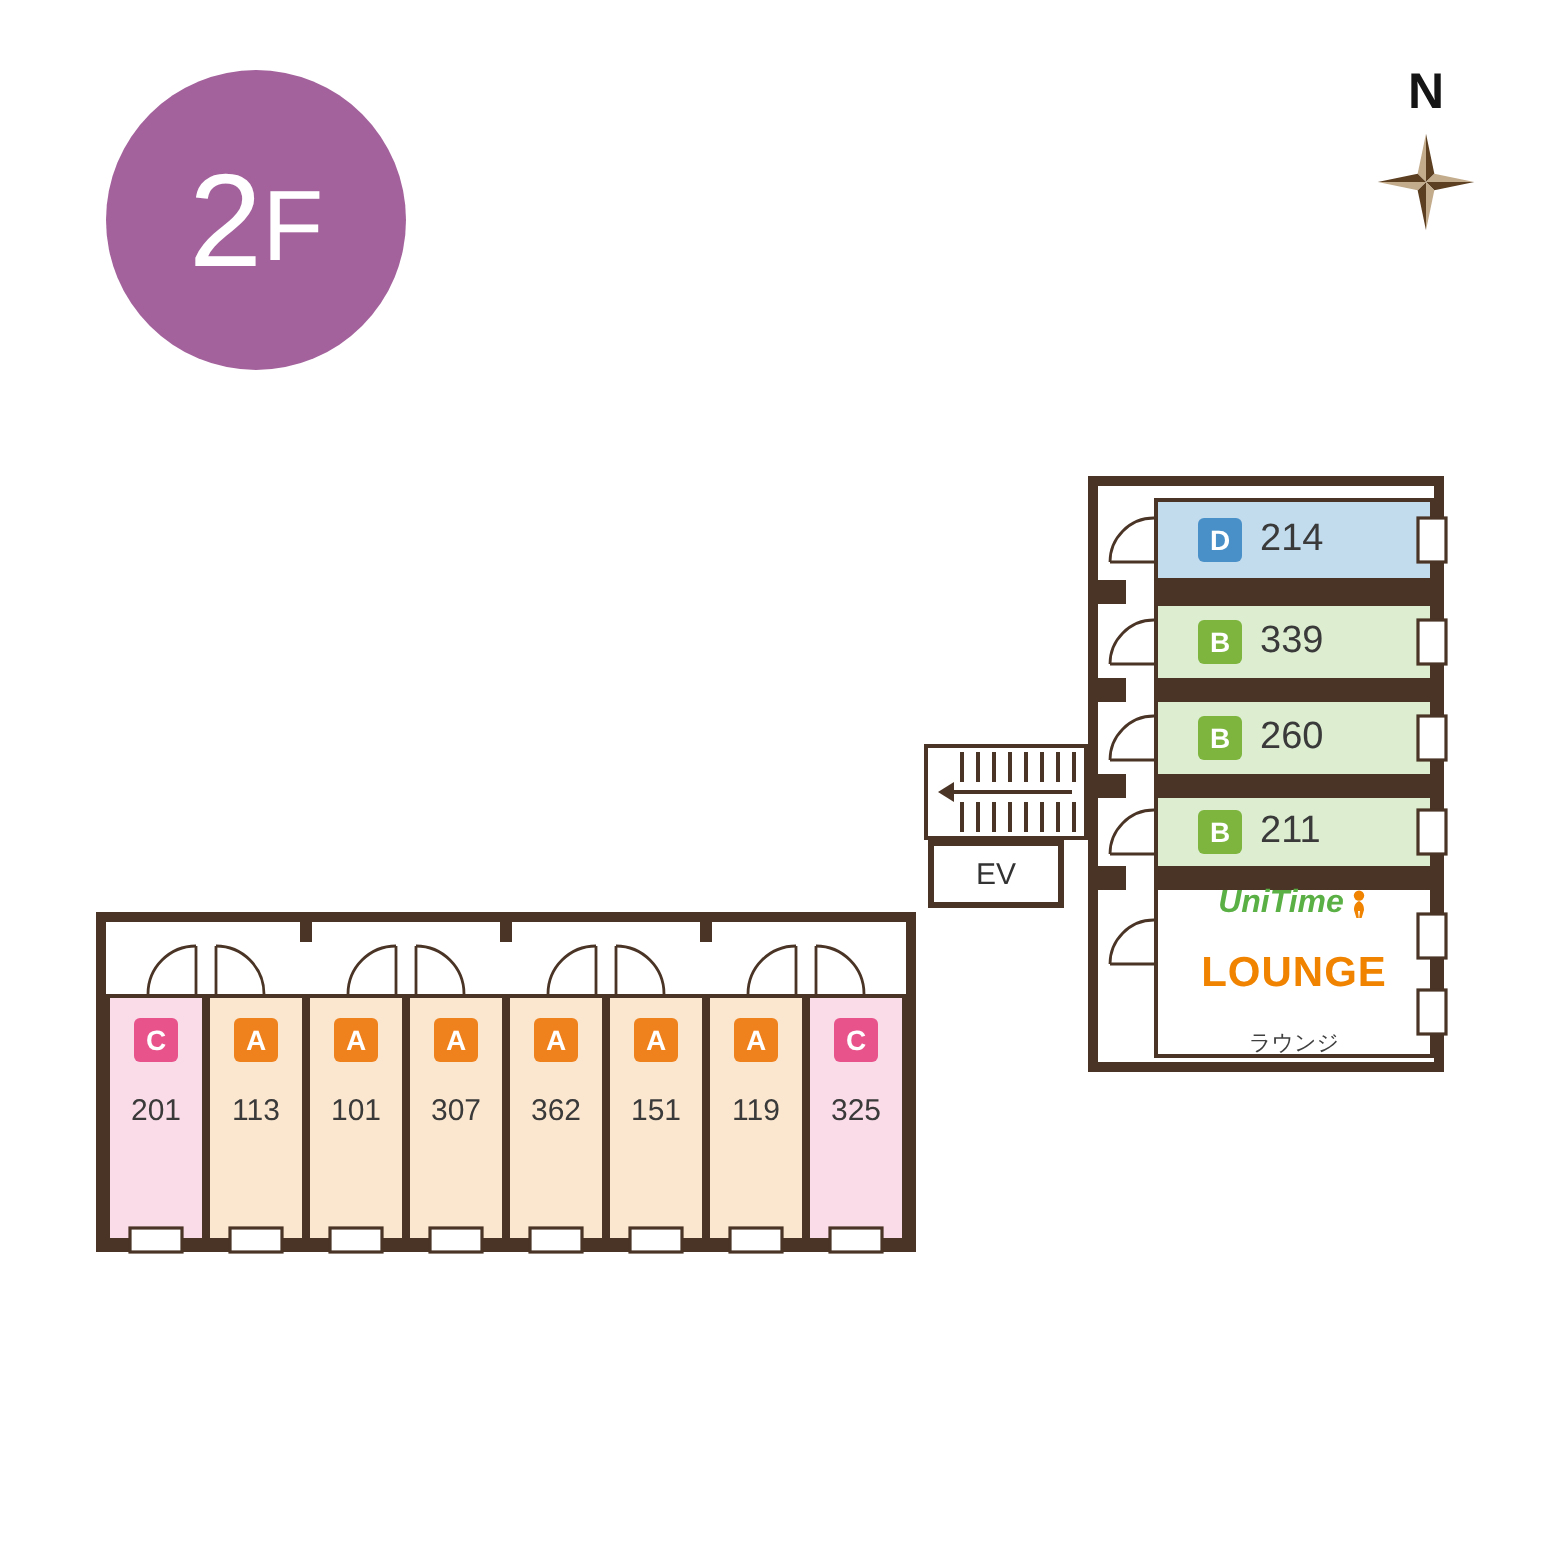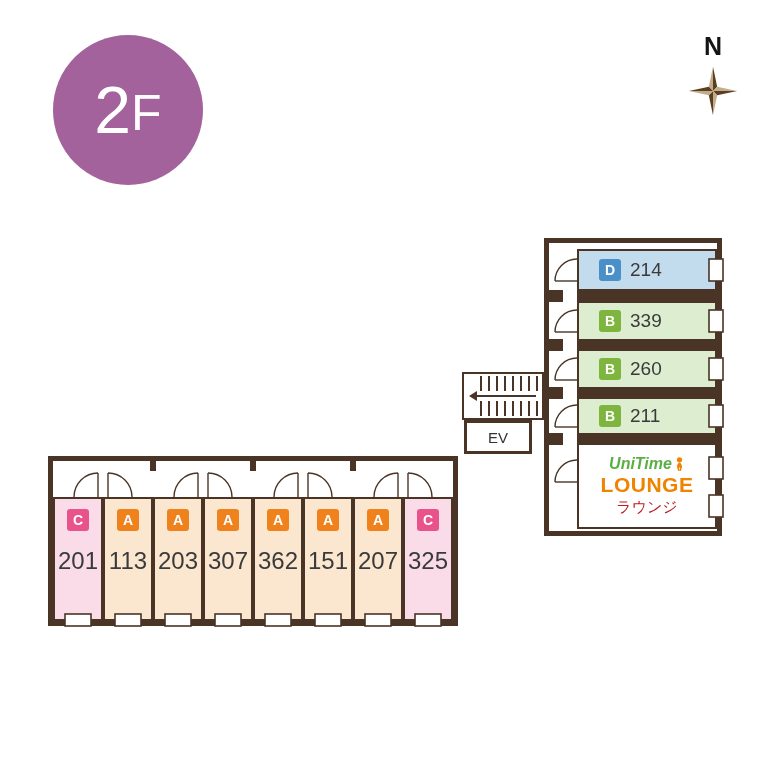--- a/index.html
+++ b/index.html
@@ -29,43 +29,43 @@
   
   .ev{position:absolute;left:464px;top:420px;width:68px;height:34px;box-sizing:border-box;
     border:3px solid #4a3425;background:#fff;display:flex;align-items:center;justify-content:center;
     font-size:15px;color:#333;z-index:1;}
 
   
   .rwing{position:absolute;left:544px;top:238px;width:178px;height:298px;box-sizing:border-box;
     border:5px solid #4a3425;background:#ffffff;z-index:2;}
   .rwing-room{position:absolute;left:28px;width:140px;box-sizing:border-box;border:2.5px solid #4a3425;
     display:flex;align-items:center;padding-left:20px;gap:9px;}
-  .lounge-room{flex-direction:column;justify-content:center;padding-left:0;gap:1px;background:#ffffff;}
+  .lounge-room{flex-direction:column;justify-content:center;padding-left:0;gap:15px;background:#ffffff;}
   .rdiv{position:absolute;left:28px;right:0;background:#4a3425;}
   .rstub{position:absolute;left:0;width:14px;background:#4a3425;}
 
   
   .bwing{position:absolute;left:48px;top:456px;width:410px;height:170px;box-sizing:border-box;
     border:5px solid #4a3425;background:#ffffff;z-index:2;}
   .broom{position:absolute;top:36px;height:124px;width:50px;box-sizing:border-box;border:2.5px solid #4a3425;
     display:flex;flex-direction:column;align-items:center;padding-top:10px;gap:16px;}
   .bstub{position:absolute;top:0;width:6px;height:10px;background:#4a3425;}
 
   
   .type-a{background:#fbe7cf;} .type-b{background:#dcedd0;} .type-c{background:#fadce8;} .type-d{background:#c2dcee;}
   .badge{width:22px;height:22px;border-radius:3px;color:#ffffff;font-weight:bold;font-size:14px;
     display:flex;align-items:center;justify-content:center;flex:0 0 auto;}
   .badge.a{background:#f0821e;} .badge.b{background:#7db53e;} .badge.c{background:#e8538c;} .badge.d{background:#4a90c8;}
   .num{font-size:19px;color:#3a3a3a;}
-  .broom .num{font-size:24px;}
+  .broom .num{font-size:15px;}
 
   
   .lounge-brand{color:#5ab044;font-weight:bold;font-style:italic;font-size:16px;display:flex;align-items:flex-end;gap:2px;line-height:1;}
   .lounge-title{color:#f08300;font-weight:800;font-size:21px;letter-spacing:.5px;line-height:1.1;}
-  .lounge-sub{color:#b91c1c;font-size:15px;margin-top:2px;line-height:1.1;}
+  .lounge-sub{color:#404040;font-size:11px;margin-top:2px;line-height:1.1;}
 
   #overlay{position:absolute;left:0;top:0;z-index:6;pointer-events:none;}
 </style>
 </head>
 <body>
 
 <div id="canvas">
 
   <div class="floor-badge">
     <span class="fnum">2</span>
@@ -139,37 +139,37 @@
     <div class="broom type-c" style="left:0px">
       <span class="badge c">C</span>
       <span class="num">201</span>
     </div>
     <div class="broom type-a" style="left:50px">
       <span class="badge a">A</span>
       <span class="num">113</span>
     </div>
     <div class="broom type-a" style="left:100px">
       <span class="badge a">A</span>
-      <span class="num">203</span>
+      <span class="num">101</span>
     </div>
     <div class="broom type-a" style="left:150px">
       <span class="badge a">A</span>
       <span class="num">307</span>
     </div>
     <div class="broom type-a" style="left:200px">
       <span class="badge a">A</span>
       <span class="num">362</span>
     </div>
     <div class="broom type-a" style="left:250px">
       <span class="badge a">A</span>
       <span class="num">151</span>
     </div>
     <div class="broom type-a" style="left:300px">
       <span class="badge a">A</span>
-      <span class="num">207</span>
+      <span class="num">119</span>
     </div>
     <div class="broom type-c" style="left:350px">
       <span class="badge c">C</span>
       <span class="num">325</span>
     </div>
     <div class="bstub" style="left:97px"></div>
     <div class="bstub" style="left:197px"></div>
     <div class="bstub" style="left:297px"></div>
   </div>
 

